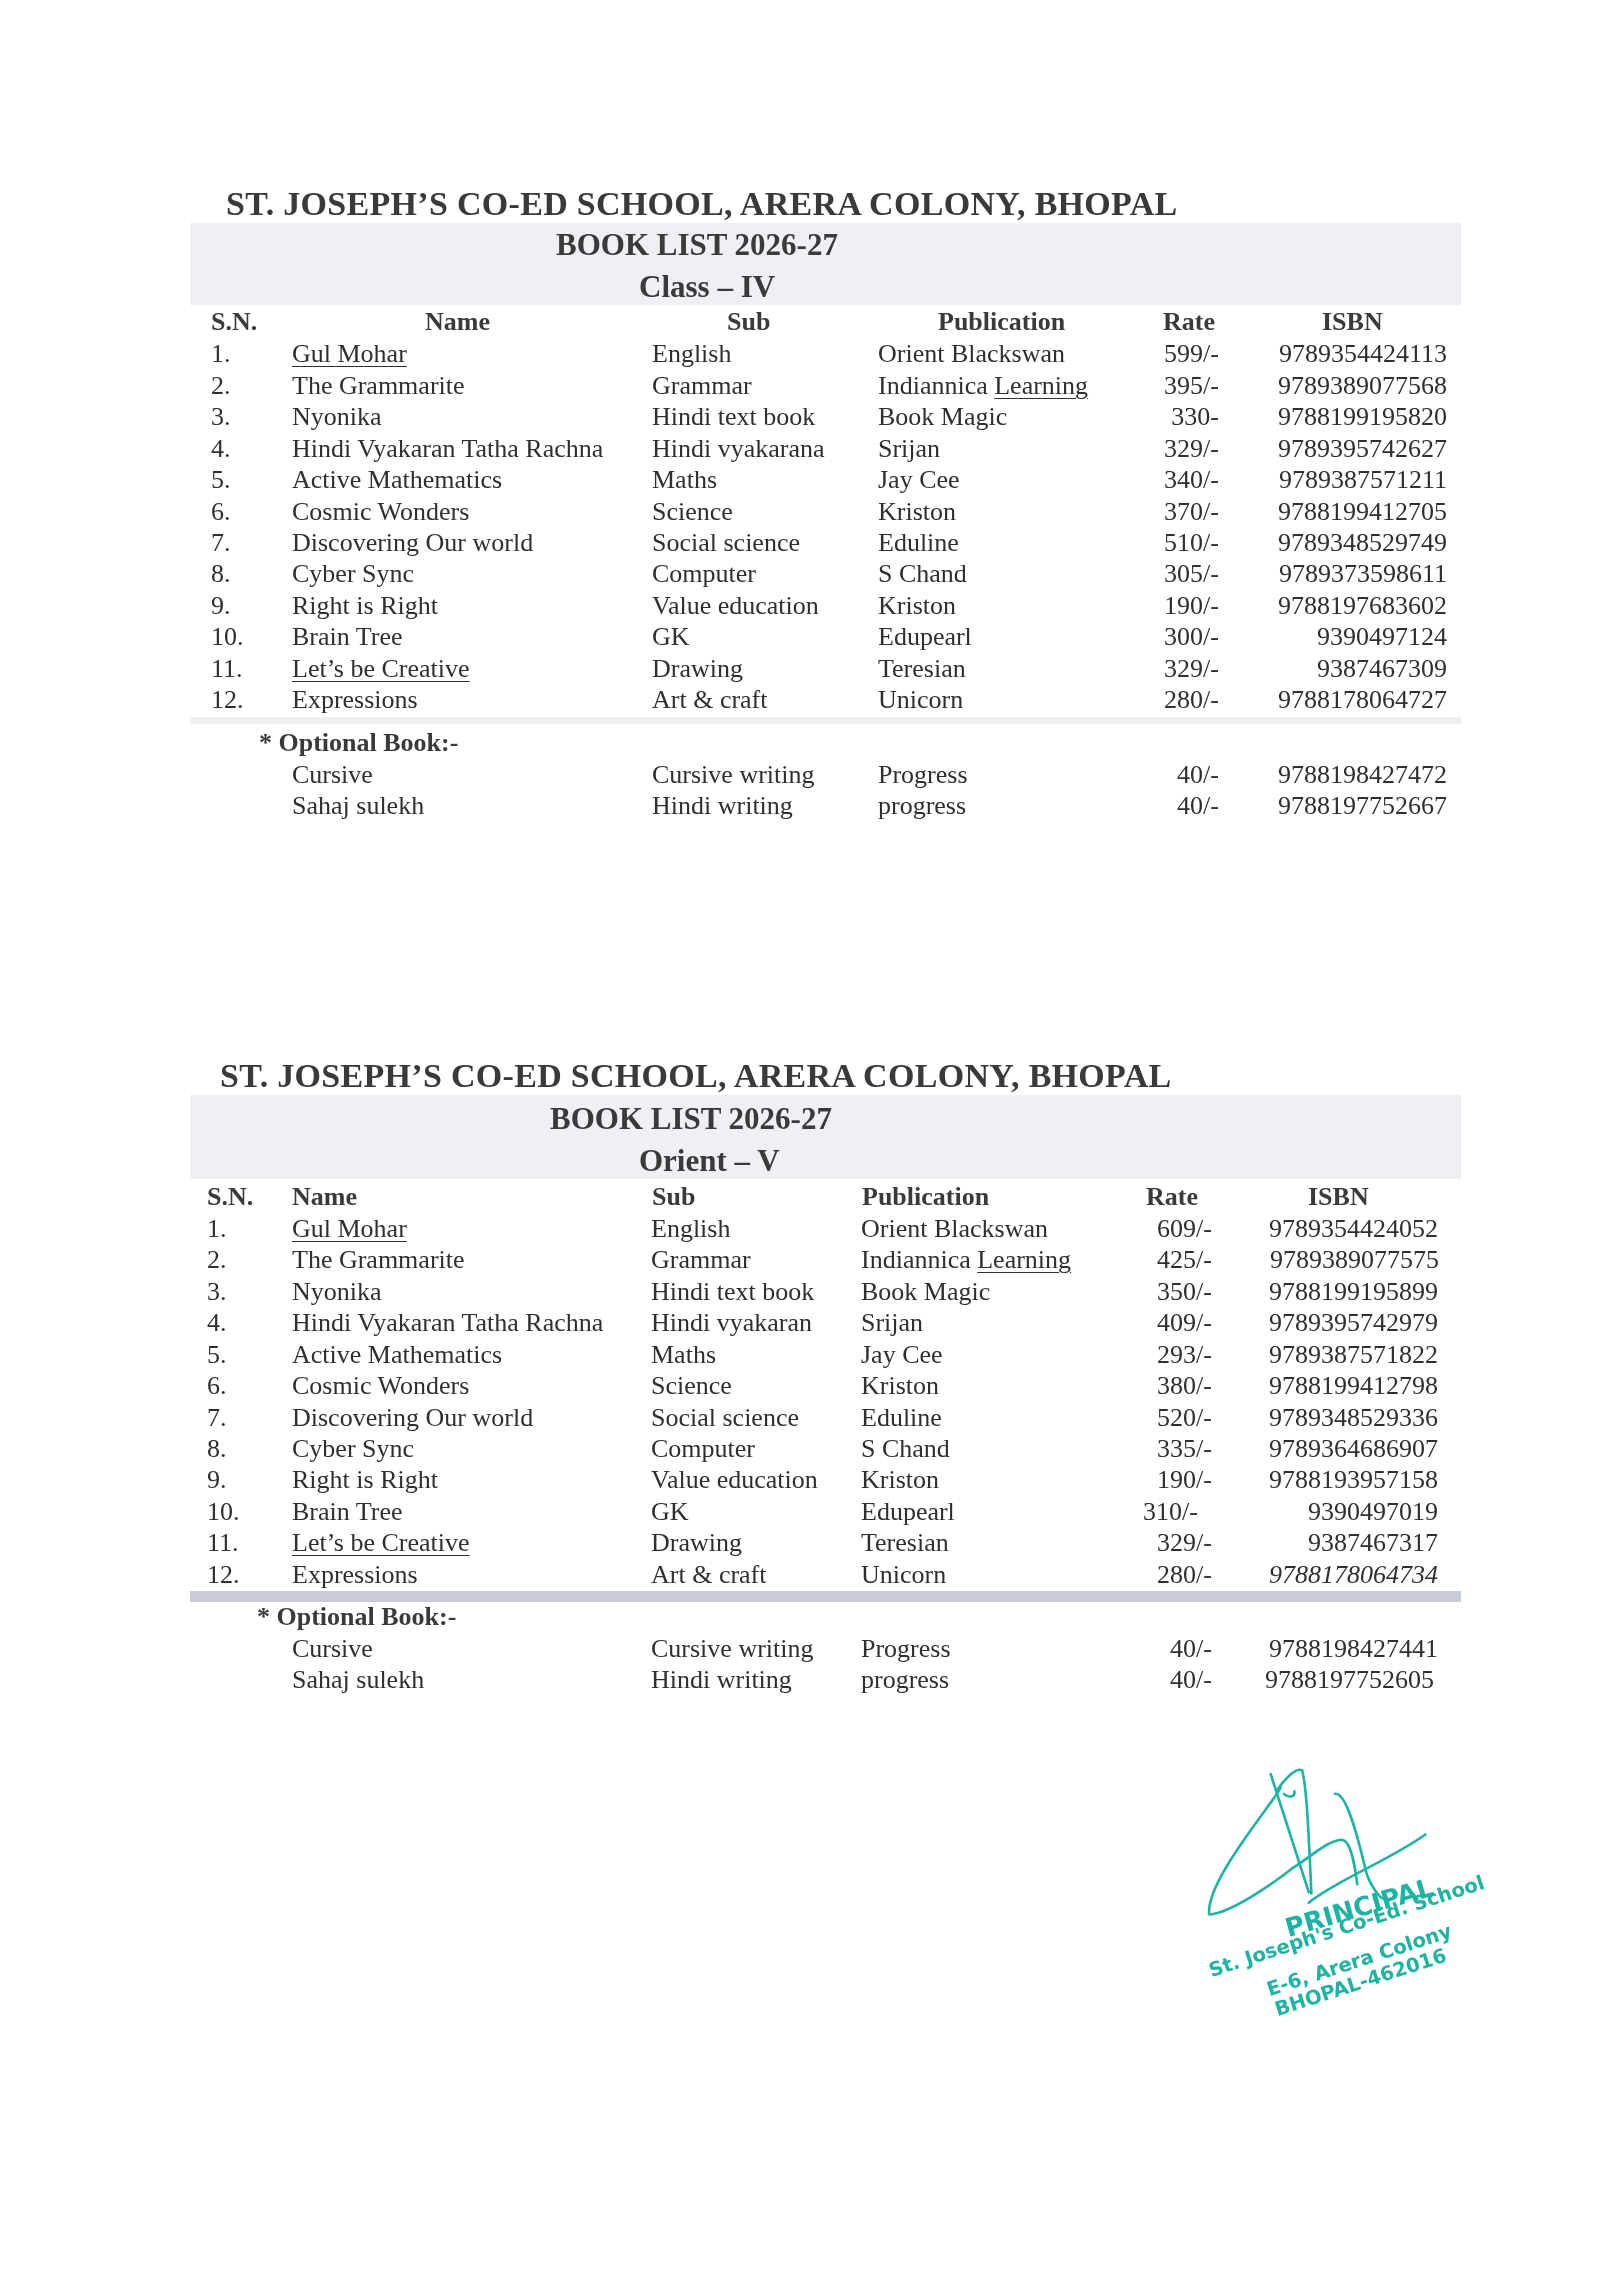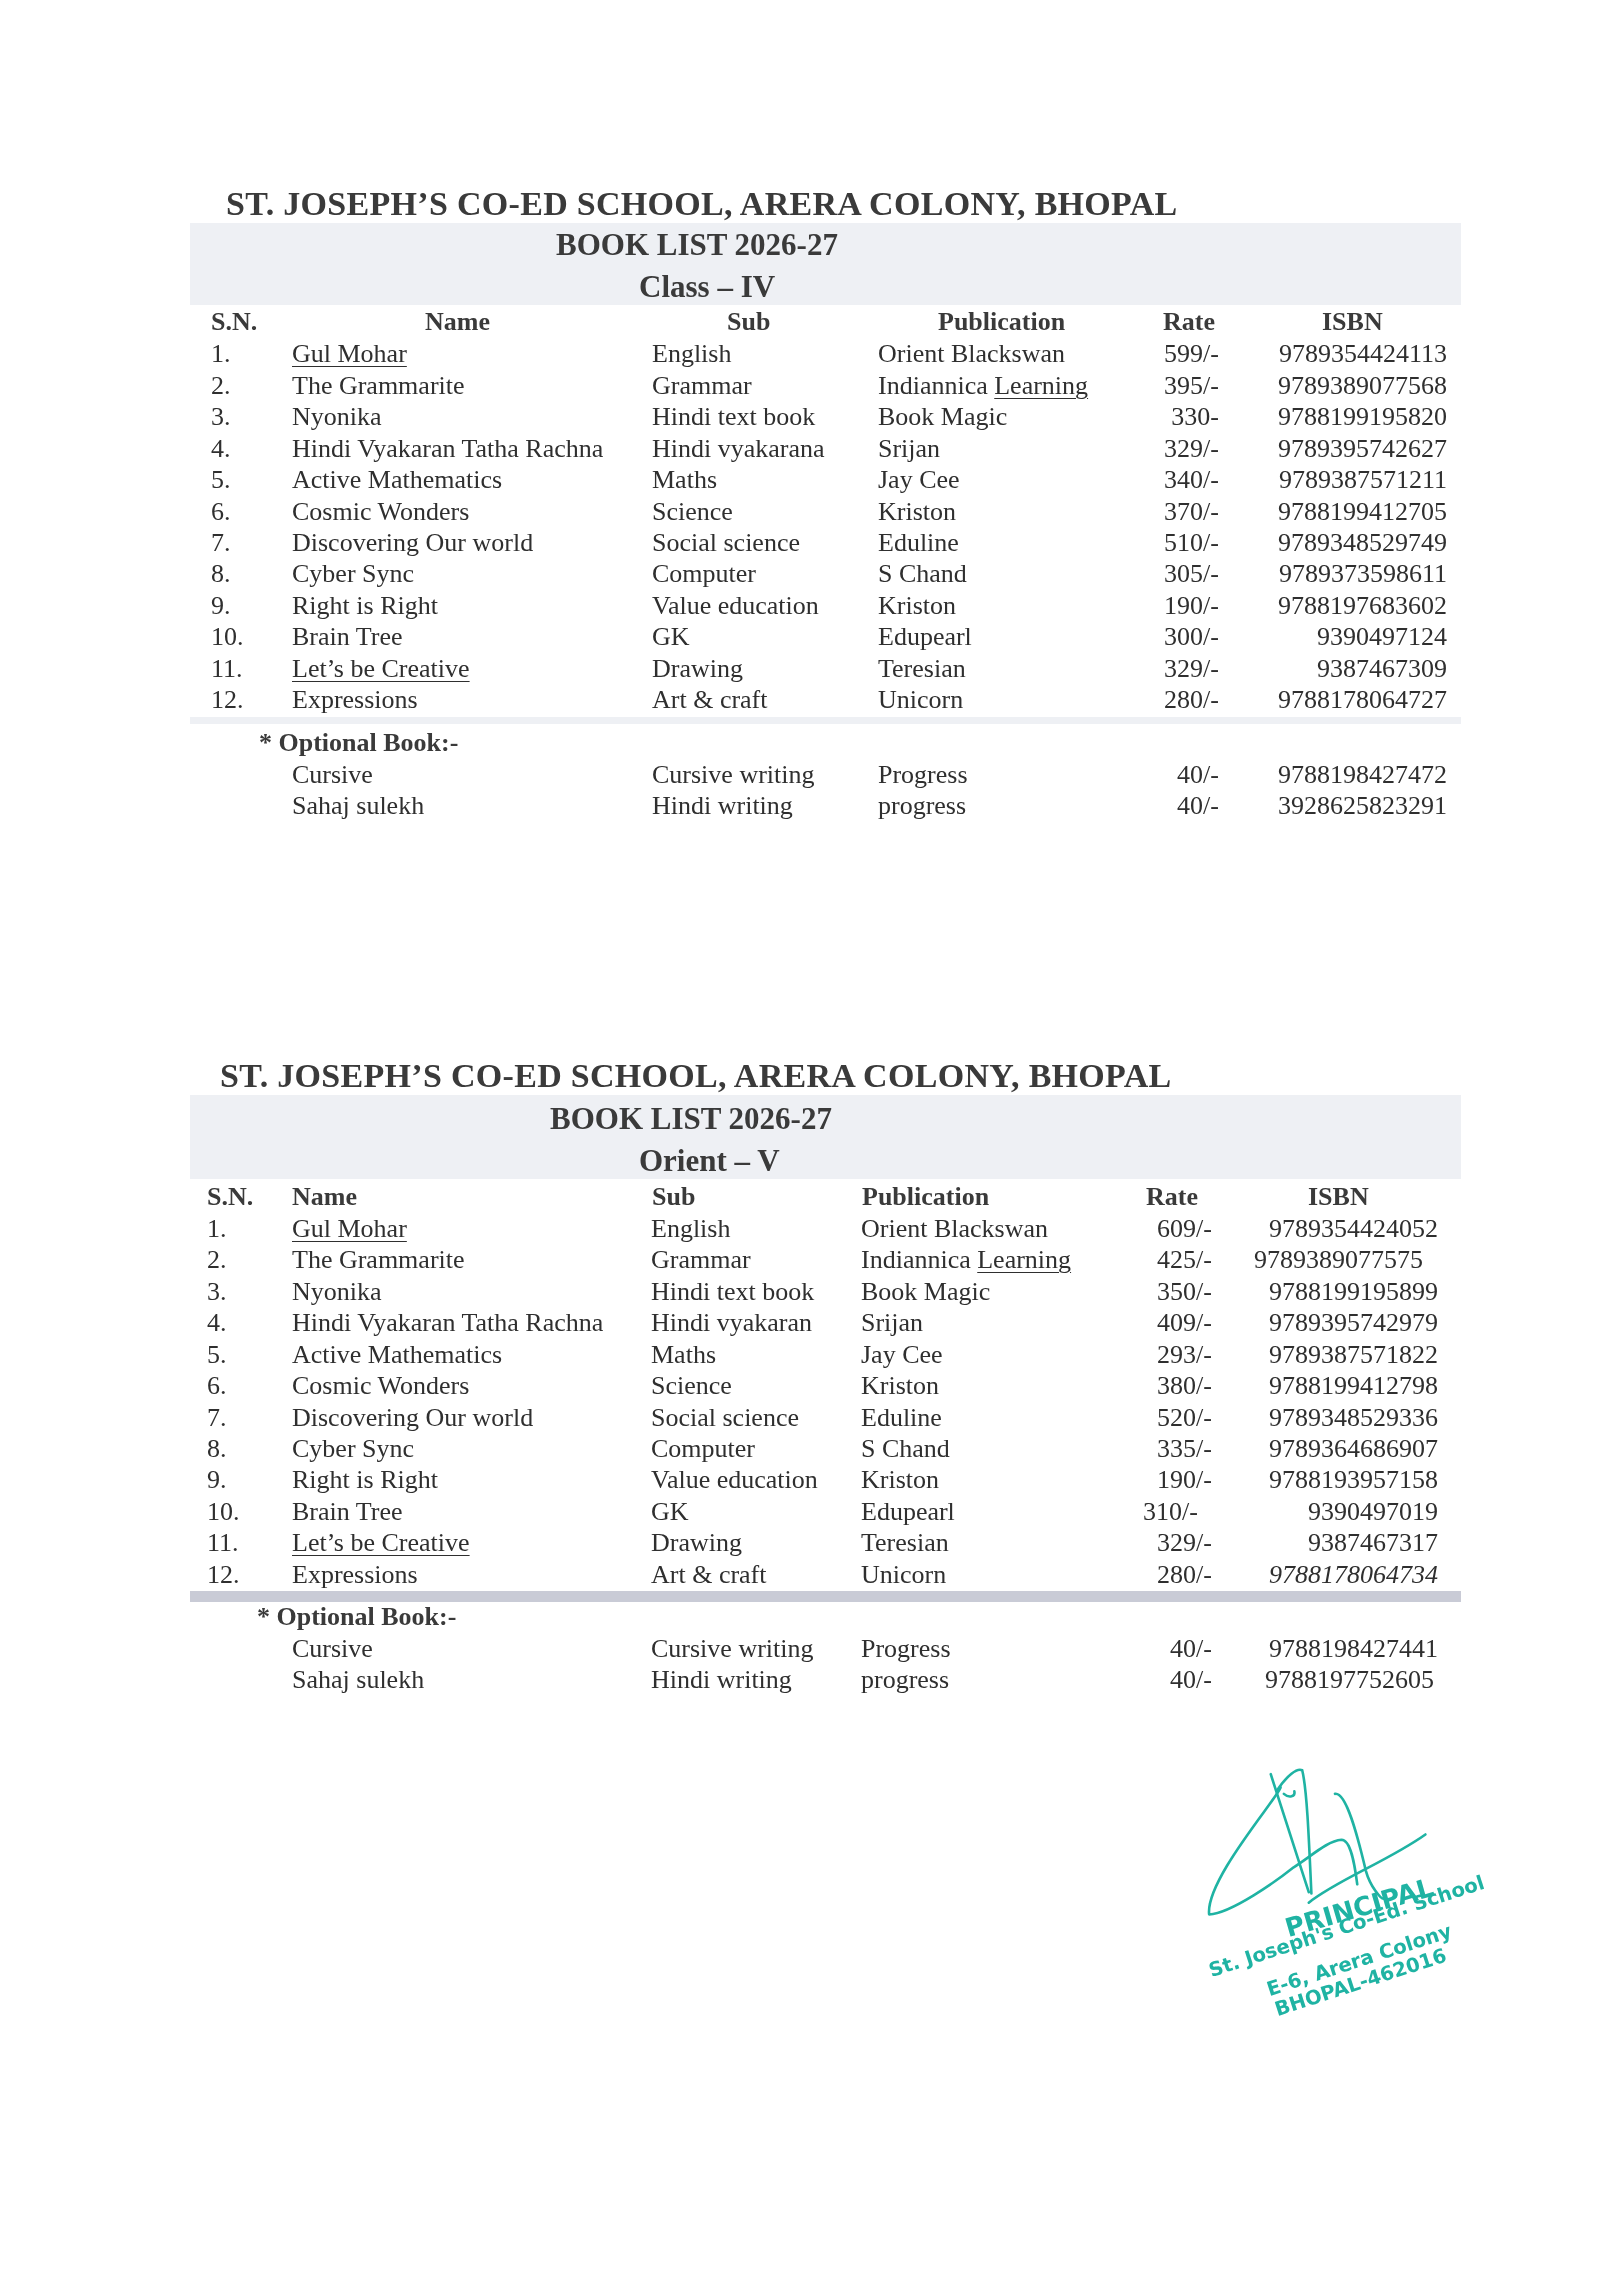--- a/index.html
+++ b/index.html
@@ -163,21 +163,21 @@
         <span class="cell" style="left: 652px;">Cursive writing</span>
         <span class="cell" style="left: 878px;">Progress</span>
         <span class="cell r" style="right: 404px;">40/-</span>
         <span class="cell r" style="right: 176px;">9788198427472</span>
       </div>
       <div class="opt-row" style="top: 791px;">
         <span class="cell" style="left: 292px;">Sahaj sulekh</span>
         <span class="cell" style="left: 652px;">Hindi writing</span>
         <span class="cell" style="left: 878px;">progress</span>
         <span class="cell r" style="right: 404px;">40/-</span>
-        <span class="cell r" style="right: 176px;">3928625823291</span>
+        <span class="cell r" style="right: 176px;">9788197752667</span>
       </div>
     </div>
 </div>
 
 <div class="section" style="top:0;">
   <div class="band" style="top:1095px; height:84px;"></div>
   <div class="school-title" style="left:220px; top:1057px;">ST. JOSEPH’S CO-ED SCHOOL, ARERA COLONY, BHOPAL</div>
   <div class="booklist-title" style="left:550px; top:1101px;">BOOK LIST 2026-27</div>
   <div class="class-title" style="left:639px; top:1143px;">Orient – V</div>
 
@@ -198,21 +198,21 @@
         <span class="cell" style="left: 861px;">Orient Blackswan</span>
         <span class="cell r" style="right: 411px;">609/-</span>
         <span class="cell r" style="right: 185px;">9789354424052</span>
       </div>
       <div class="row" style="top: 1245px;">
         <span class="cell" style="left: 207px;">2.</span>
         <span class="cell" style="left: 292px;">The Grammarite</span>
         <span class="cell" style="left: 651px;">Grammar</span>
         <span class="cell" style="left: 861px;">Indiannica <span class="u">Learning</span></span>
         <span class="cell r" style="right: 411px;">425/-</span>
-        <span class="cell r" style="right: 200px;">9789389077575</span>
+        <span class="cell r" style="right: 184px;">9789389077575</span>
       </div>
       <div class="row" style="top: 1277px;">
         <span class="cell" style="left: 207px;">3.</span>
         <span class="cell" style="left: 292px;">Nyonika</span>
         <span class="cell" style="left: 651px;">Hindi text book</span>
         <span class="cell" style="left: 861px;">Book Magic</span>
         <span class="cell r" style="right: 411px;">350/-</span>
         <span class="cell r" style="right: 185px;">9788199195899</span>
       </div>
       <div class="row" style="top: 1308px;">

